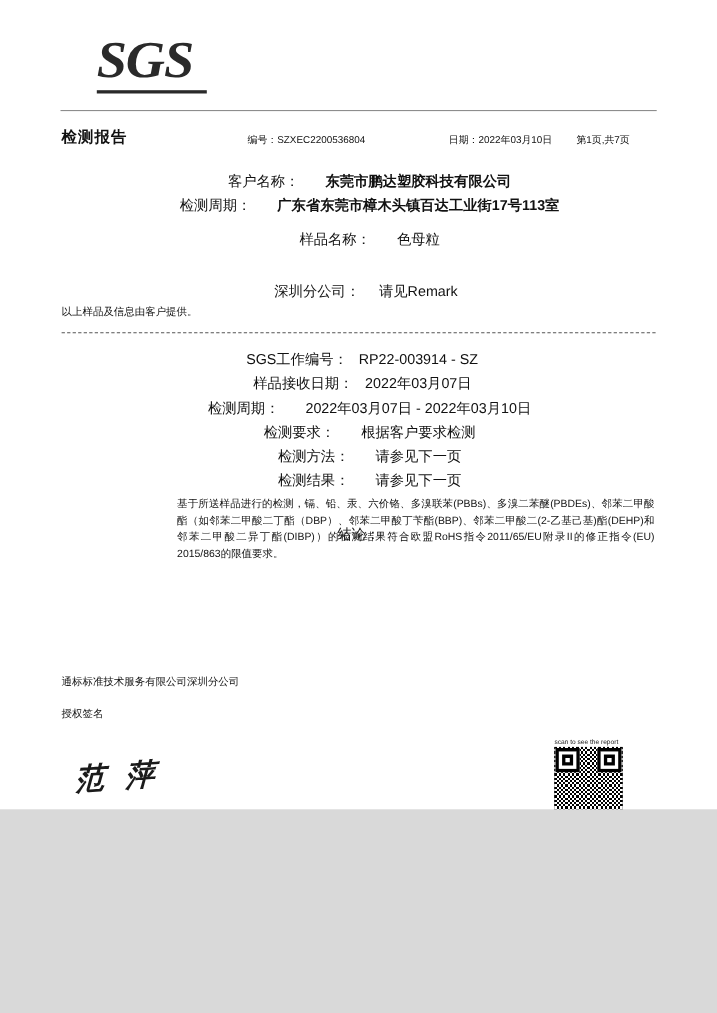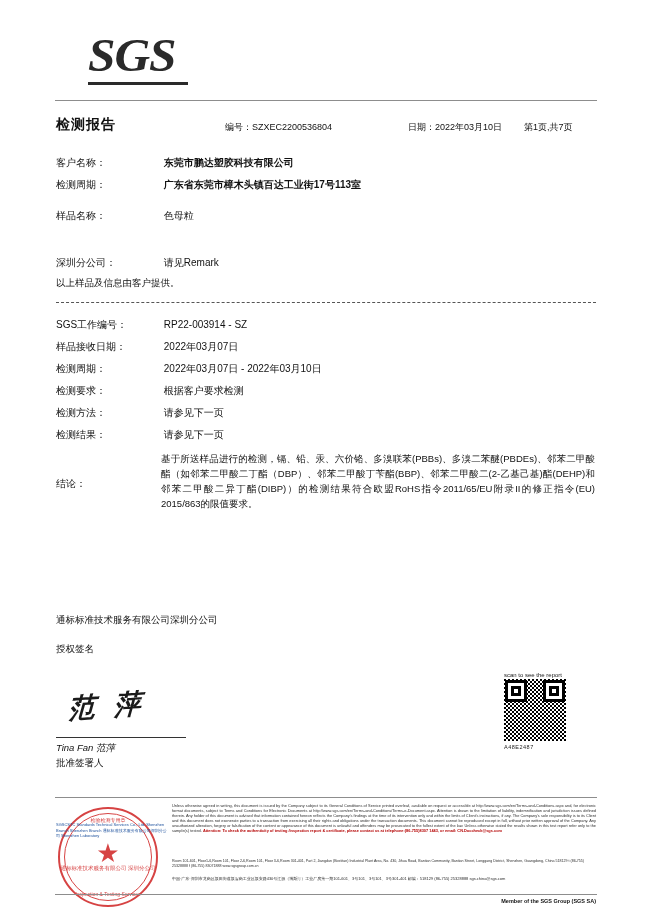--- a/index.html
+++ b/index.html
@@ -7,21 +7,21 @@
     margin: 0;
     padding: 0;
     background: #d9d9d9;
   }
   body {
     font-family: "Liberation Sans", sans-serif;
   }
   .page {
     position: relative;
     width: 652px;
-    height: 921px;
+    height: 736px;
     background: #ffffff;
     overflow: hidden;
   }
   
   .logo-block {
     position: absolute;
     left: 88px;
     top: 30px;
     width: 110px;
     height: 56px;
@@ -81,23 +81,24 @@
     position: absolute;
     left: 524px;
     top: 121px;
     font-size: 9px;
     color: #111;
   }
   
   .frow {
     position: absolute;
     left: 56px;
-    font-size: 10px;
+    font-size: 13px;
     color: #111;
     width: 540px;
+    text-align: center;
   }
   .flabel {
     display: inline-block;
     width: 105px;
     color: #111;
   }
   .fvalue {
     display: inline-block;
     color: #111;
   }

